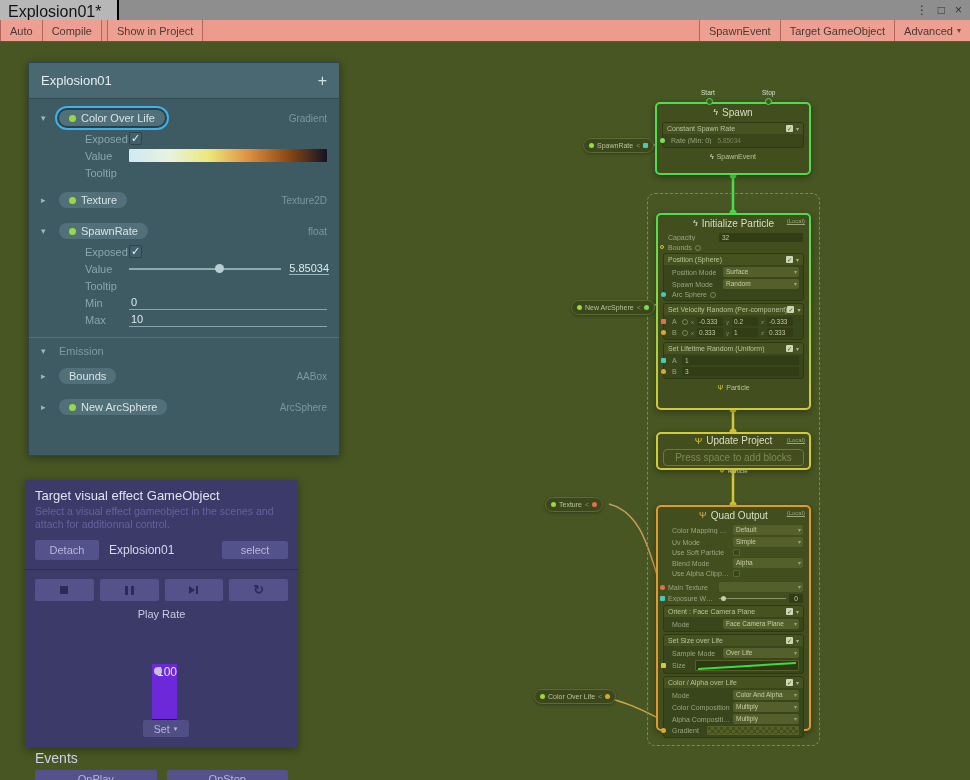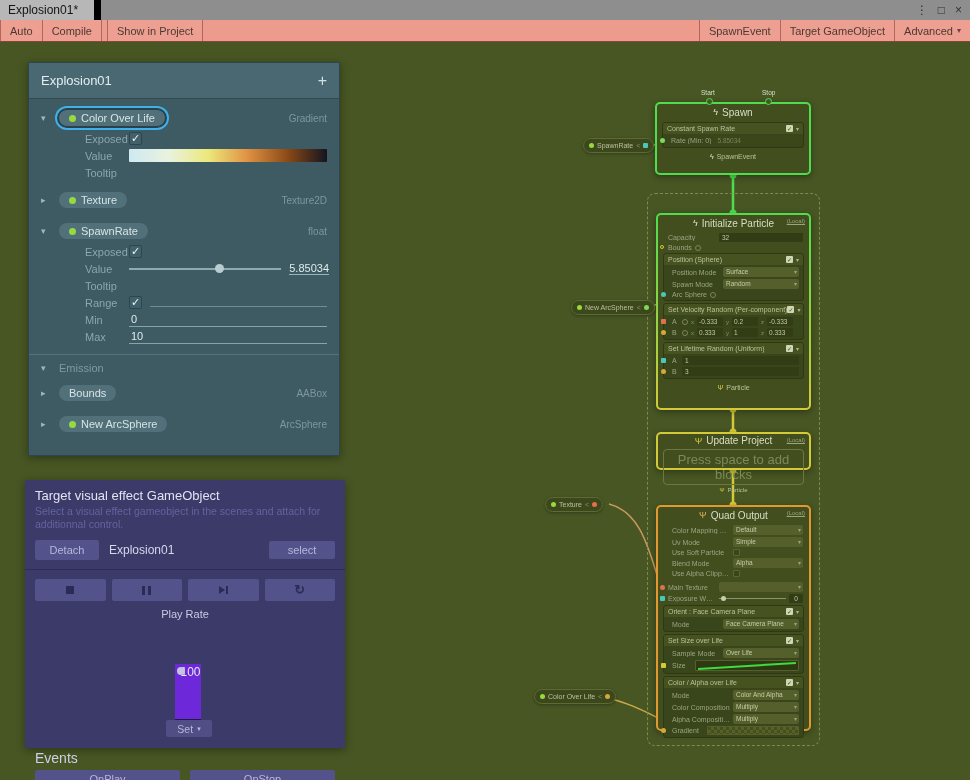--- a/index.html
+++ b/index.html
@@ -8,21 +8,21 @@
     --green:#4edd4e; --yellow:#d4c938; --orange:#e0982f; --lime:#93d45e;
     --bb:#3e5a63; --bb-head:#4a6872; --pill:#52707a; --bb-text:#8ba6ac; --bb-val:#dcebec;
     --tp:#3b3a69; --tp-btn:#53528a; --tp-dark:#2c2b58;
   }
   *{margin:0;padding:0;box-sizing:border-box;}
   body{font-family:"Liberation Sans",sans-serif;background:#222;}
   .window{position:relative;width:970px;height:780px;overflow:hidden;background:var(--canvas);}
 
   
   .titlebar{height:20px;background:#8e8e8e;display:flex;align-items:stretch;}
-  .tab{background:#b7b7b7;color:#141414;font-size:12px;padding:3px 16px 11px 8px;min-width:95px;border-right:7px solid #000000;}
+  .tab{background:#b7b7b7;color:#141414;font-size:16px;padding:3px 16px 11px 8px;min-width:95px;border-right:2px solid #000000;}
   .win-ctl{margin-left:auto;display:flex;align-items:center;gap:10px;padding:0 8px;color:#333;font-size:12px;}
   .win-ctl span{cursor:default;}
 
   
   .toolbar{height:22px;background:#ec9b8c;border-bottom:1px solid #8c4339;display:flex;align-items:stretch;font-size:11px;color:#4c3833;}
   .tbtn{display:flex;align-items:center;padding:0 9px;border-right:1px solid #b2675c;background:rgba(255,255,255,0.06);white-space:nowrap;}
   .tbtn.left1{border-left:1px solid #b2675c;}
   .tb-spacer{flex:1;}
   .tbtn.right{border-left:1px solid #b2675c;border-right:none;}
   .tbtn .arr{font-size:8px;margin-left:4px;color:#6b463f;}
@@ -49,21 +49,21 @@
   .gradbar{flex:1;height:13px;border-radius:1px;margin-right:2px;}
   .sl{flex:1;position:relative;height:13px;margin-right:8px;}
   .sl .track{position:absolute;left:0;right:0;top:6px;height:1.5px;background:#8fa9ae;}
   .sl .thumb{position:absolute;top:2px;width:9px;height:9px;border-radius:50%;background:#b8cdd2;}
   .bbval{flex:0 0 36px;text-align:right;font-size:11px;color:var(--bb-val);border-bottom:1px solid #9ab4ba;}
   .bbfld{flex:1;font-size:11px;color:var(--bb-val);border-bottom:1px solid #88a4ab;padding:0 2px;height:15px;line-height:15px;margin-right:2px;}
   .bbline{flex:1;border-bottom:1px solid #6f8d94;margin:0 2px 0 8px;height:8px;}
   .bbcat{margin-top:9px;border-top:1px solid #567179;padding:7px 12px 0;display:flex;gap:8px;color:#7f9aa0;font-size:11px;align-items:center;}
 
   
-  .tp{position:absolute;left:25px;top:438px;width:320px;height:268px;background:var(--tp);box-shadow:0 2px 8px rgba(0,0,0,.35);padding:8px 10px;color:#c9c9e4;}
+  .tp{position:absolute;left:25px;top:438px;width:273px;height:268px;background:var(--tp);box-shadow:0 2px 8px rgba(0,0,0,.35);padding:8px 10px;color:#c9c9e4;}
   .tp-title{font-size:13px;color:#e2e2f2;}
   .tp-sub{font-size:10.5px;color:#64629e;line-height:13px;margin-top:2px;}
   .tp-row{display:flex;align-items:center;margin-top:9px;}
   .tpbtn{background:var(--tp-btn);color:#b8b7dc;border-radius:2px;font-size:11px;display:flex;align-items:center;justify-content:center;}
   .bt-detach{width:64px;height:20px;}
   .tp-name{font-size:12px;color:#d6d6ec;margin-left:10px;}
   .bt-select{width:66px;height:18px;margin-left:auto;}
   .tp-sep{height:1px;background:#2d2c55;margin:9px -10px 0;}
   .pbrow{gap:6px;}
   .pb{flex:1;height:22px;background:var(--tp-btn);border-radius:2px;display:flex;align-items:center;justify-content:center;}
@@ -115,21 +115,21 @@
   .pt.orange{background:#e0714a;} .pt.yellow{background:var(--yellow);}
   .pt.sq{border-radius:1px;}
   .pt.hollow{background:transparent;border:1px solid var(--yellow);width:4px;height:4px;}
   .oring{width:6px;height:6px;border:1px solid #7a8755;border-radius:50%;flex:0 0 6px;}
   .nfoot{display:flex;align-items:center;justify-content:center;gap:3px;font-size:7px;color:#b9c298;padding:3px 0 2px;}
   .axl{color:#8a9468;font-size:6px;}
   .vfld{flex:0 0 26px;height:9px;background:var(--fld);border-radius:1px;color:var(--nval);font-size:6.5px;line-height:9px;padding:0 2px;}
   .ab{flex:0 0 7px;color:#9ba583;}
   .flowring{position:absolute;width:7px;height:7px;border:1.5px solid var(--green);border-radius:50%;background:var(--canvas);top:-6px;}
   .flowlbl{position:absolute;top:-15px;font-size:6.5px;color:#cfe3c4;}
-  .ghost{margin:2px 5px;border:1px solid #6b7840;border-radius:4px;color:#7d8a55;font-size:13px;text-align:center;padding:2px 0;}
+  .ghost{margin:2px 5px;border:1px solid #6b7840;border-radius:4px;color:#7d8a55;font-size:10px;text-align:center;padding:2px 0;}
   .msl{flex:1;position:relative;height:9px;}
   .msl .track{position:absolute;left:0;right:0;top:4px;height:1px;background:#8a9468;}
   .msl .thumb{position:absolute;top:2px;width:5px;height:5px;border-radius:50%;background:#c6cda8;}
   .mini-val{flex:0 0 14px;height:9px;background:var(--fld);color:var(--nval);font-size:6.5px;line-height:9px;text-align:center;border-radius:1px;}
   .curve{flex:1;height:11px;background:#2e3813;border:1px solid #556128;border-radius:1px;}
   .checker{flex:1;height:9px;border-radius:1px;border:1px solid #556128;
     background-image:linear-gradient(45deg,#556129 25%,transparent 25%,transparent 75%,#556129 75%),linear-gradient(45deg,#556129 25%,#454f1d 25%,#454f1d 75%,#556129 75%);
     background-size:6px 6px;background-position:0 0,3px 3px;}
   .param{position:absolute;height:15px;display:flex;align-items:center;gap:3px;background:#3c481c;border:1px solid #5c6a33;border-radius:8px;padding:0 5px;font-size:7px;color:#b8c29c;box-shadow:0 1px 3px rgba(0,0,0,.3);white-space:nowrap;}
   .param .gdot{width:5px;height:5px;flex:0 0 5px;}
@@ -238,25 +238,20 @@
         <span class="sl">
             <span class="track"></span>
             <span class="thumb" style="left:calc(59% - 4px);"></span>
           </span>
         <span class="bbval">5.85034</span>
       </div>
       <div class="bbsub">
         <span class="lbl">Tooltip</span>
       </div>
       <div class="bbsub">
-        <span class="lbl">Range</span>
-        <span class="cb checked"></span>
-        <span class="bbline"></span>
-      </div>
-      <div class="bbsub">
         <span class="lbl">Min</span>
         <span class="bbfld">0</span>
       </div>
       <div class="bbsub">
         <span class="lbl">Max</span>
         <span class="bbfld">10</span>
       </div>
 
       <div class="bbcat">
         <span class="chev">▾</span>

